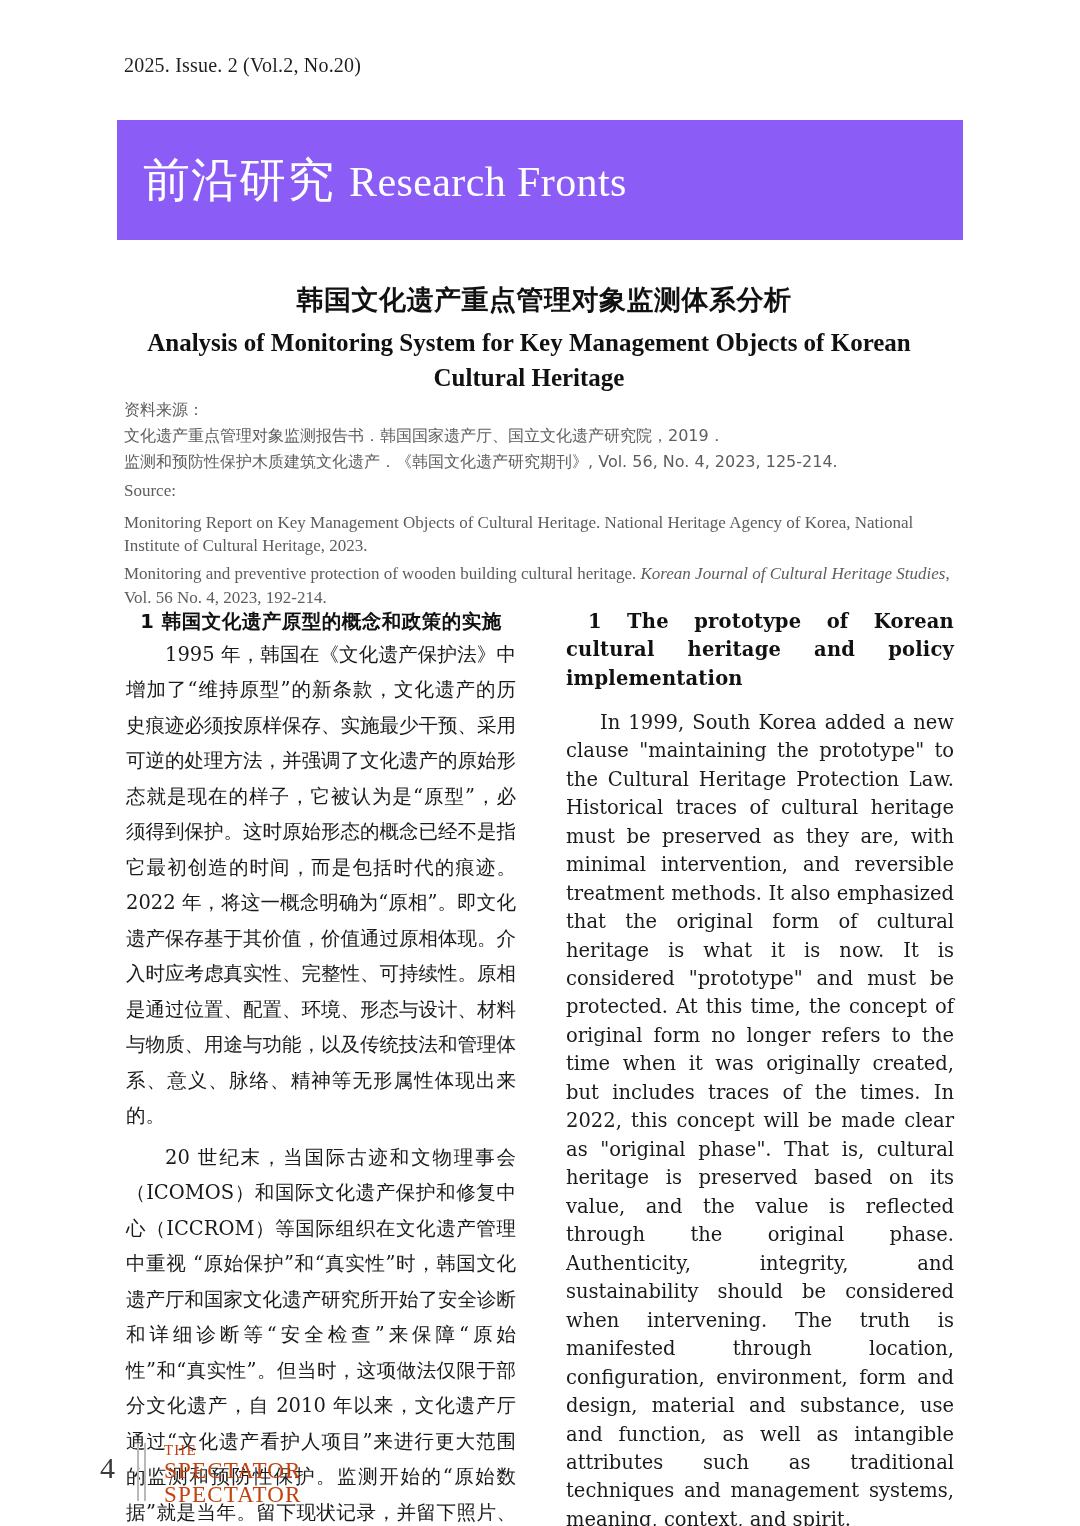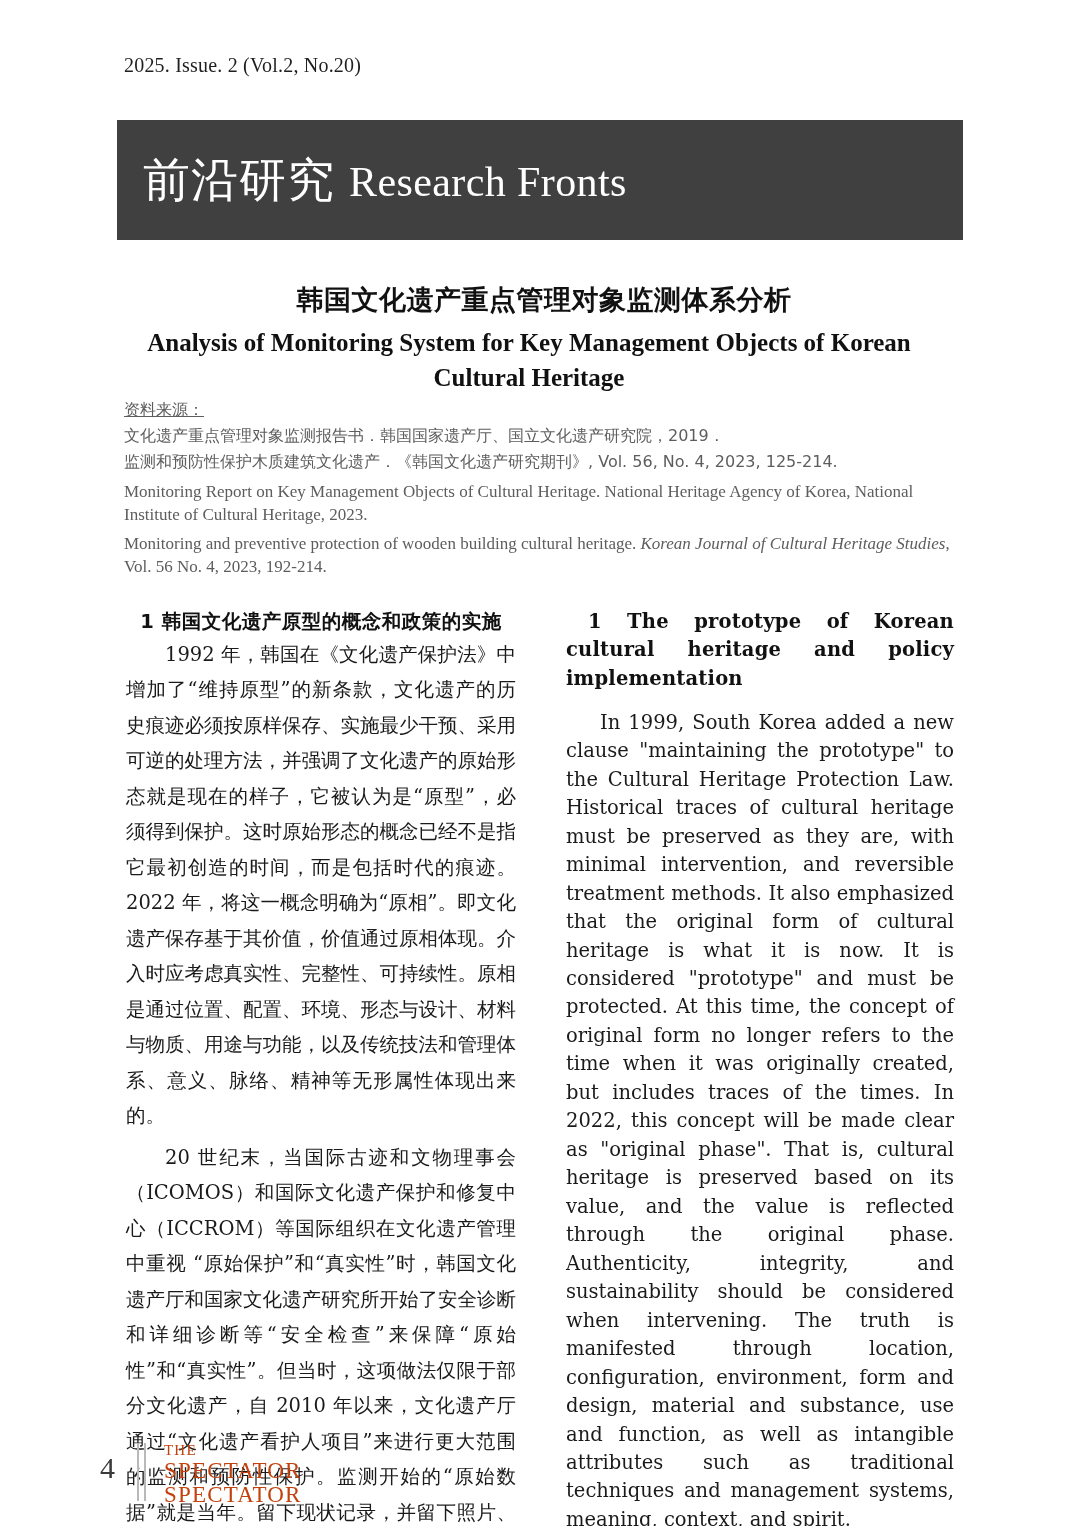--- a/index.html
+++ b/index.html
@@ -33,21 +33,21 @@
     white-space: nowrap;
   }
 
   
   .banner {
     position: absolute;
     left: 117px;
     top: 120px;
     width: 846px;
     height: 120px;
-    background: #404040;
+    background: #8b5cf6;
     display: flex;
     align-items: center;
   }
   .banner-inner {
     padding-left: 26px;
     display: flex;
     align-items: baseline;
     white-space: nowrap;
   }
   .banner-cn {
@@ -95,21 +95,20 @@
     position: absolute;
     left: 124px;
     top: 398px;
     width: 842px;
     color: #5d5d5d;
   }
   .src-label-cn {
     font-size: 16px;
     font-family: "DejaVu Sans", "Liberation Sans", sans-serif;
     line-height: 1.55;
-    text-decoration: underline;
   }
   .src-line-cn {
     font-size: 16px;
     font-family: "DejaVu Sans", "Liberation Sans", sans-serif;
     line-height: 1.62;
   }
   .src-label-en {
     font-size: 17px;
     line-height: 1.7;
     margin-top: 2px;
@@ -224,27 +223,28 @@
     </div>
   </div>
 
   <div class="title-cn">韩国文化遗产重点管理对象监测体系分析</div>
   <div class="title-en">Analysis of Monitoring System for Key Management Objects of Korean Cultural Heritage</div>
 
   <div class="source">
     <div class="src-label-cn">资料来源：</div>
     <div class="src-line-cn">文化遗产重点管理对象监测报告书．韩国国家遗产厅、国立文化遗产研究院，2019．</div>
     <div class="src-line-cn">监测和预防性保护木质建筑文化遗产．《韩国文化遗产研究期刊》, Vol. 56, No. 4, 2023, 125-214.</div>
+    <div class="src-label-en">Source:</div>
     <div class="src-line-en">Monitoring Report on Key Management Objects of Cultural Heritage. National Heritage Agency of Korea, National Institute of Cultural Heritage, 2023.</div>
     <div class="src-line-en"><span>Monitoring and preventive protection of wooden building cultural heritage. </span><i>Korean Journal of Cultural Heritage Studies</i><span>, Vol. 56 No. 4, 2023, 192-214.</span></div>
   </div>
 
   <div class="col col-cn">
     <h2 class="head-cn">1  韩国文化遗产原型的概念和政策的实施</h2>
-    <p class="para-cn">1992 年，韩国在《文化遗产保护法》中增加了“维持原型”的新条款，文化遗产的历史痕迹必须按原样保存、实施最少干预、采用可逆的处理方法，并强调了文化遗产的原始形态就是现在的样子，它被认为是“原型”，必须得到保护。这时原始形态的概念已经不是指它最初创造的时间，而是包括时代的痕迹。2022 年，将这一概念明确为“原相”。即文化遗产保存基于其价值，价值通过原相体现。介入时应考虑真实性、完整性、可持续性。原相是通过位置、配置、环境、形态与设计、材料与物质、用途与功能，以及传统技法和管理体系、意义、脉络、精神等无形属性体现出来的。</p>
+    <p class="para-cn">1995 年，韩国在《文化遗产保护法》中增加了“维持原型”的新条款，文化遗产的历史痕迹必须按原样保存、实施最少干预、采用可逆的处理方法，并强调了文化遗产的原始形态就是现在的样子，它被认为是“原型”，必须得到保护。这时原始形态的概念已经不是指它最初创造的时间，而是包括时代的痕迹。2022 年，将这一概念明确为“原相”。即文化遗产保存基于其价值，价值通过原相体现。介入时应考虑真实性、完整性、可持续性。原相是通过位置、配置、环境、形态与设计、材料与物质、用途与功能，以及传统技法和管理体系、意义、脉络、精神等无形属性体现出来的。</p>
     <p class="para-cn">20 世纪末，当国际古迹和文物理事会（ICOMOS）和国际文化遗产保护和修复中心（ICCROM）等国际组织在文化遗产管理中重视 “原始保护”和“真实性”时，韩国文化遗产厅和国家文化遗产研究所开始了安全诊断和详细诊断等“安全检查”来保障“原始性”和“真实性”。但当时，这项做法仅限于部分文化遗产，自 2010 年以来，文化遗产厅通过“文化遗产看护人项目”来进行更大范围的监测和预防性保护。监测开始的“原始数据”就是当年。留下现状记录，并留下照片、测量数据以及</p>
   </div>
 
   <div class="col col-en">
     <h2 class="head-en">1 The prototype of Korean cultural heritage and policy implementation</h2>
     <p class="para-en">In 1999, South Korea added a new clause "maintaining the prototype" to the Cultural Heritage Protection Law. Historical traces of cultural heritage must be preserved as they are, with minimal intervention, and reversible treatment methods. It also emphasized that the original form of cultural heritage is what it is now. It is considered "prototype" and must be protected. At this time, the concept of original form no longer refers to the time when it was originally created, but includes traces of the times. In 2022, this concept will be made clear as "original phase". That is, cultural heritage is preserved based on its value, and the value is reflected through the original phase. Authenticity, integrity, and sustainability should be considered when intervening. The truth is manifested through location, configuration, environment, form and design, material and substance, use and function, as well as intangible attributes such as traditional techniques and management systems, meaning, context, and spirit.</p>
 
   </div>
 
   <div class="footer">

